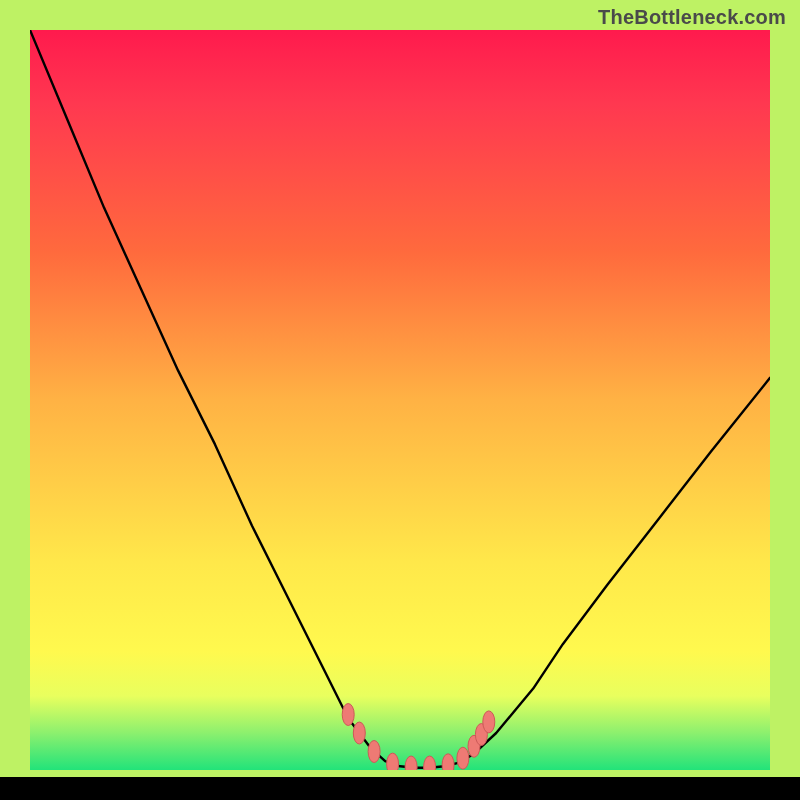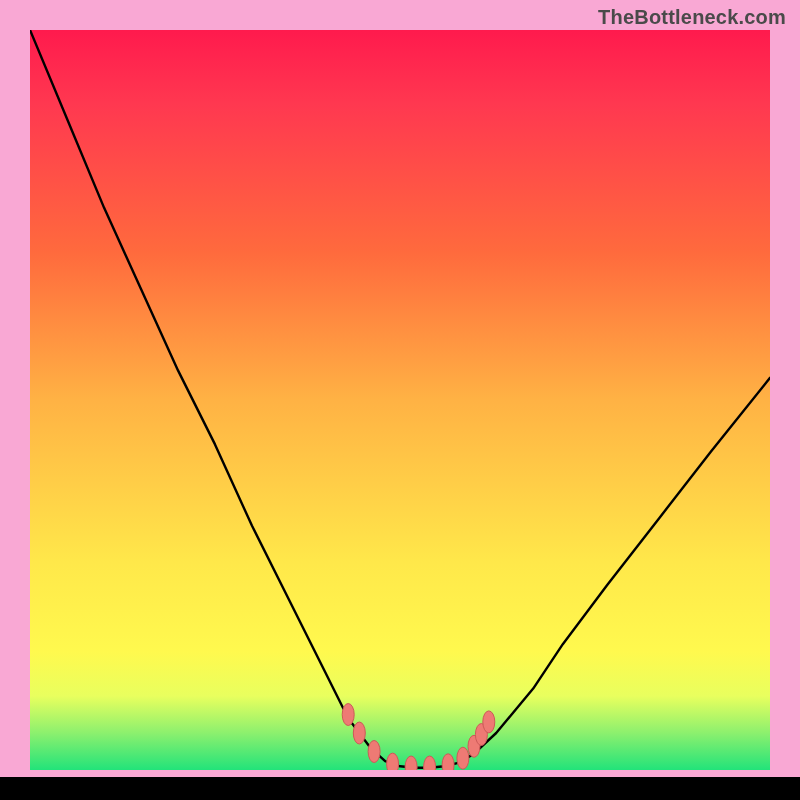--- a/index.html
+++ b/index.html
@@ -8,21 +8,21 @@
     width: 800px;
     height: 800px;
     overflow: hidden;
     background: #000;
     font-family: Arial, Helvetica, sans-serif;
   }
   .frame {
     position: relative;
     width: 800px;
     height: 777px;
-    background: #f9a8d4;
+    background: #bef264;
     text-align: right;
   }
   .plot {
     position: absolute;
     left: 30px;
     top: 30px;
     width: 740px;
     height: 740px;
     background: linear-gradient(
       to bottom,

